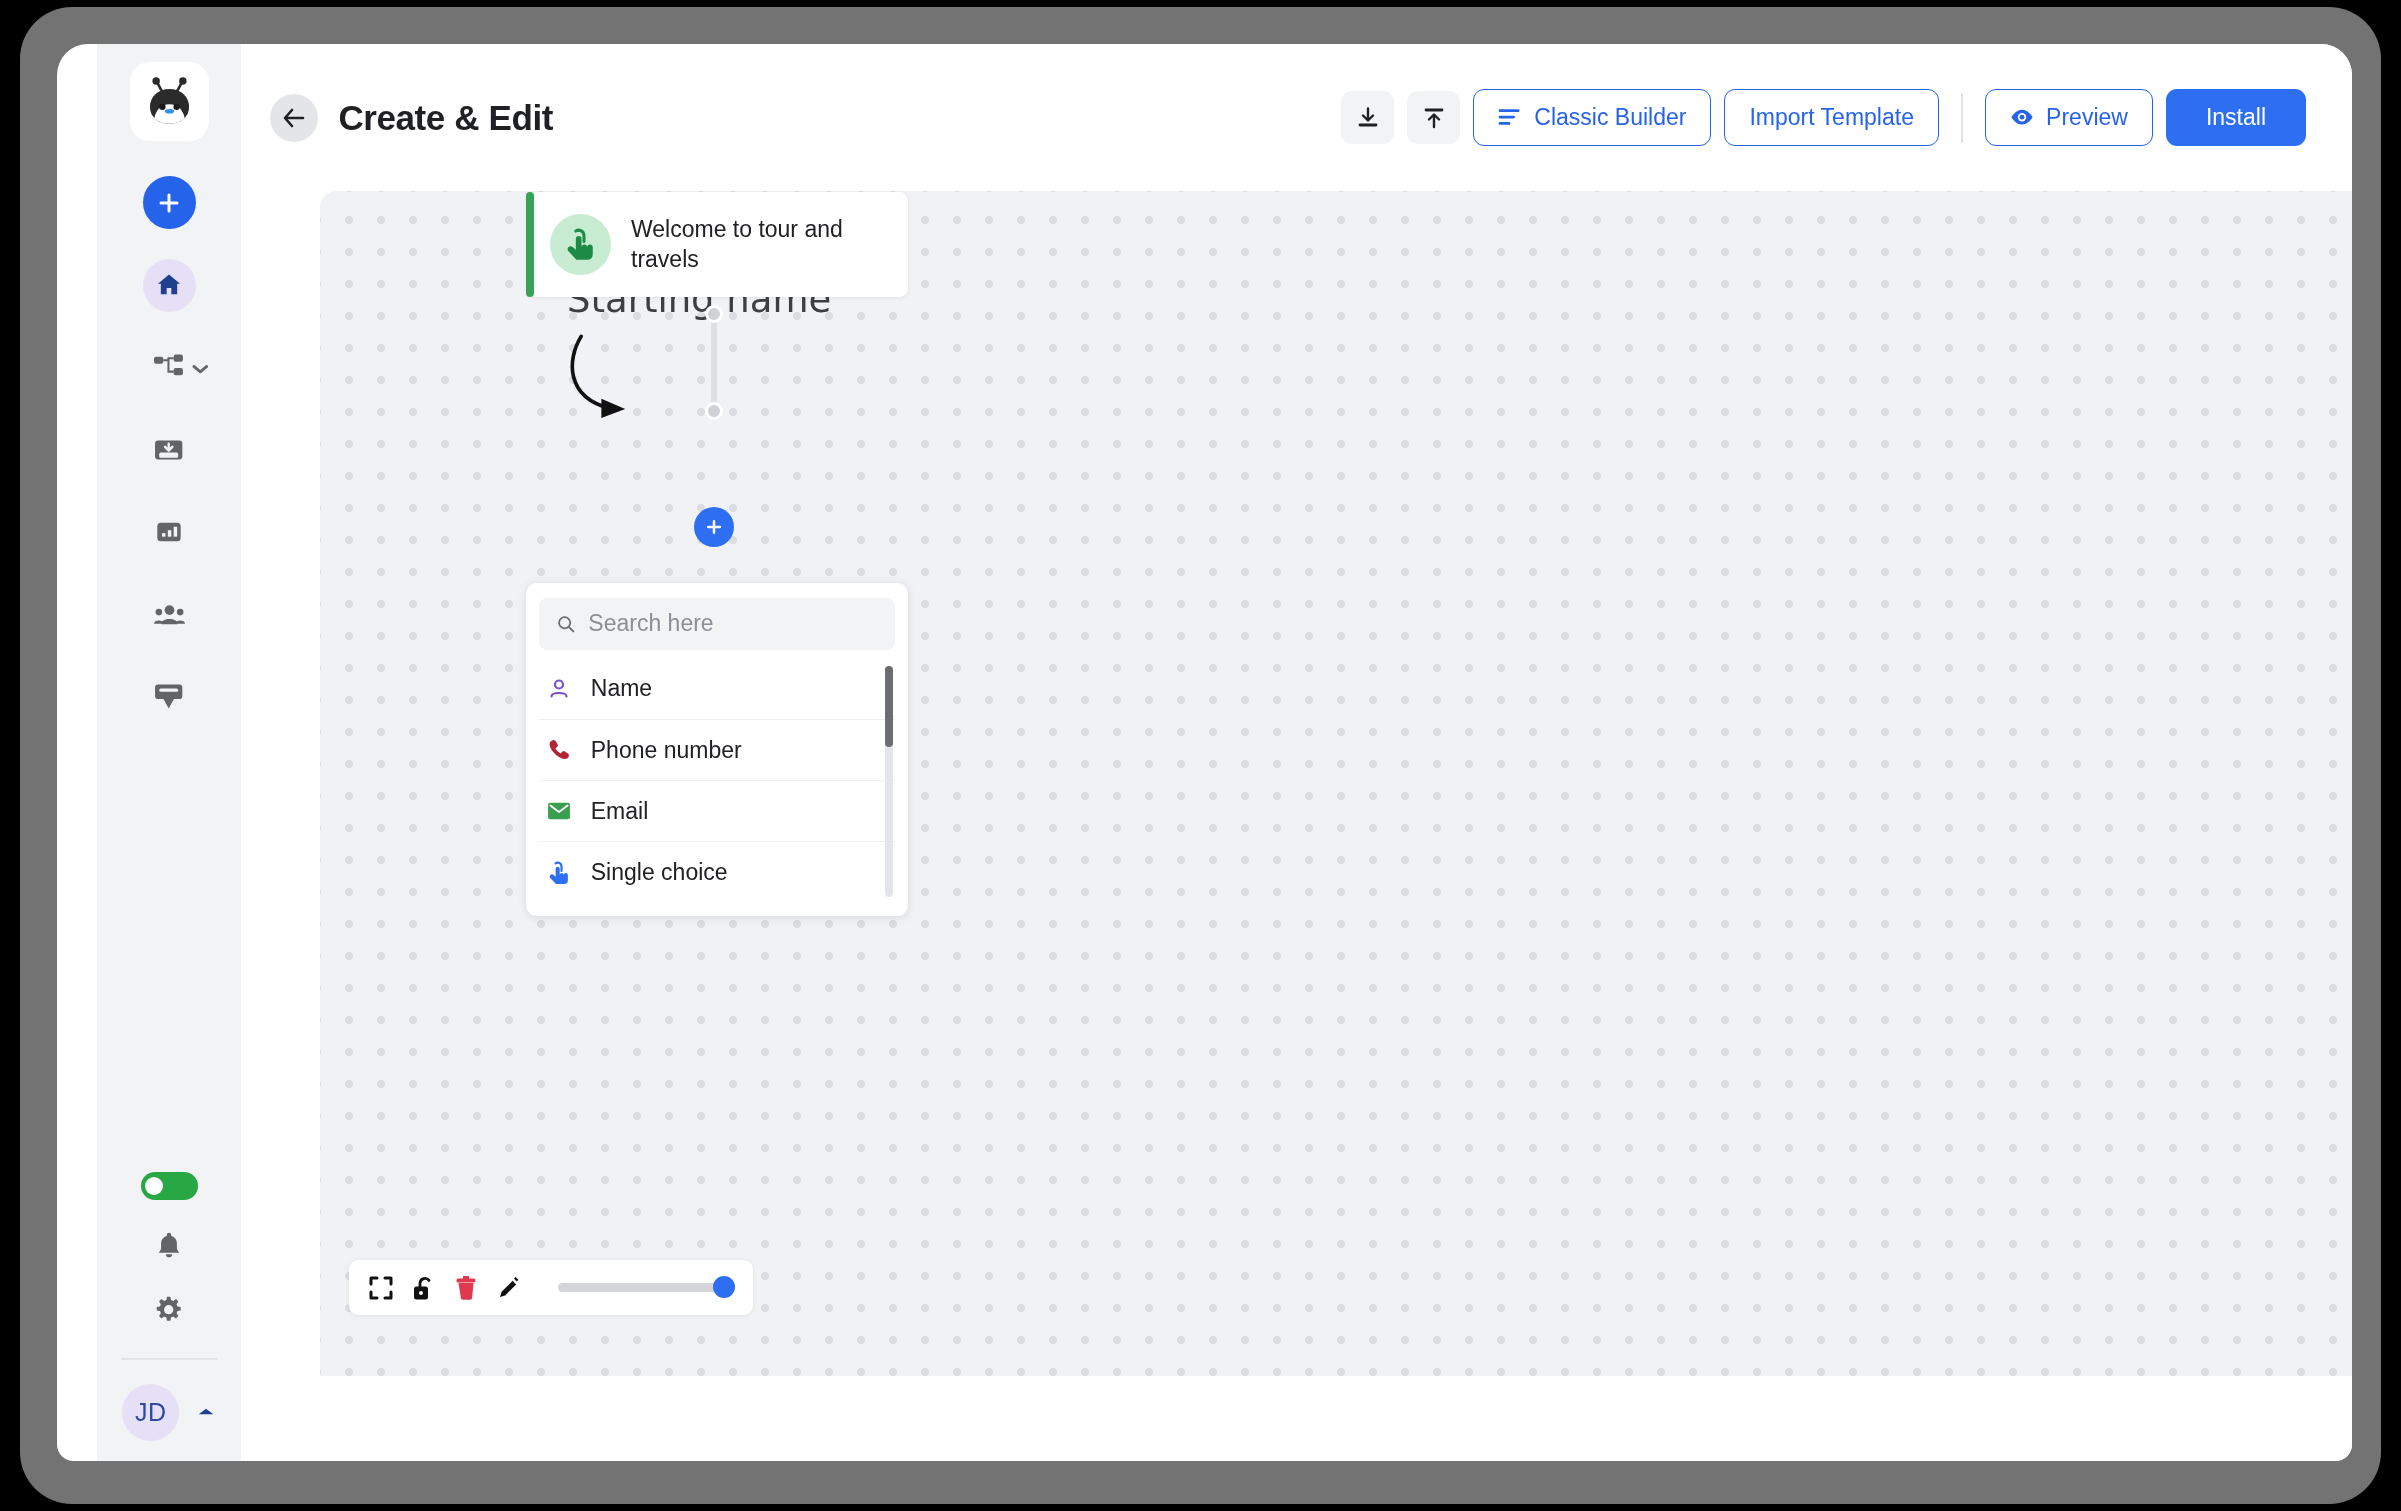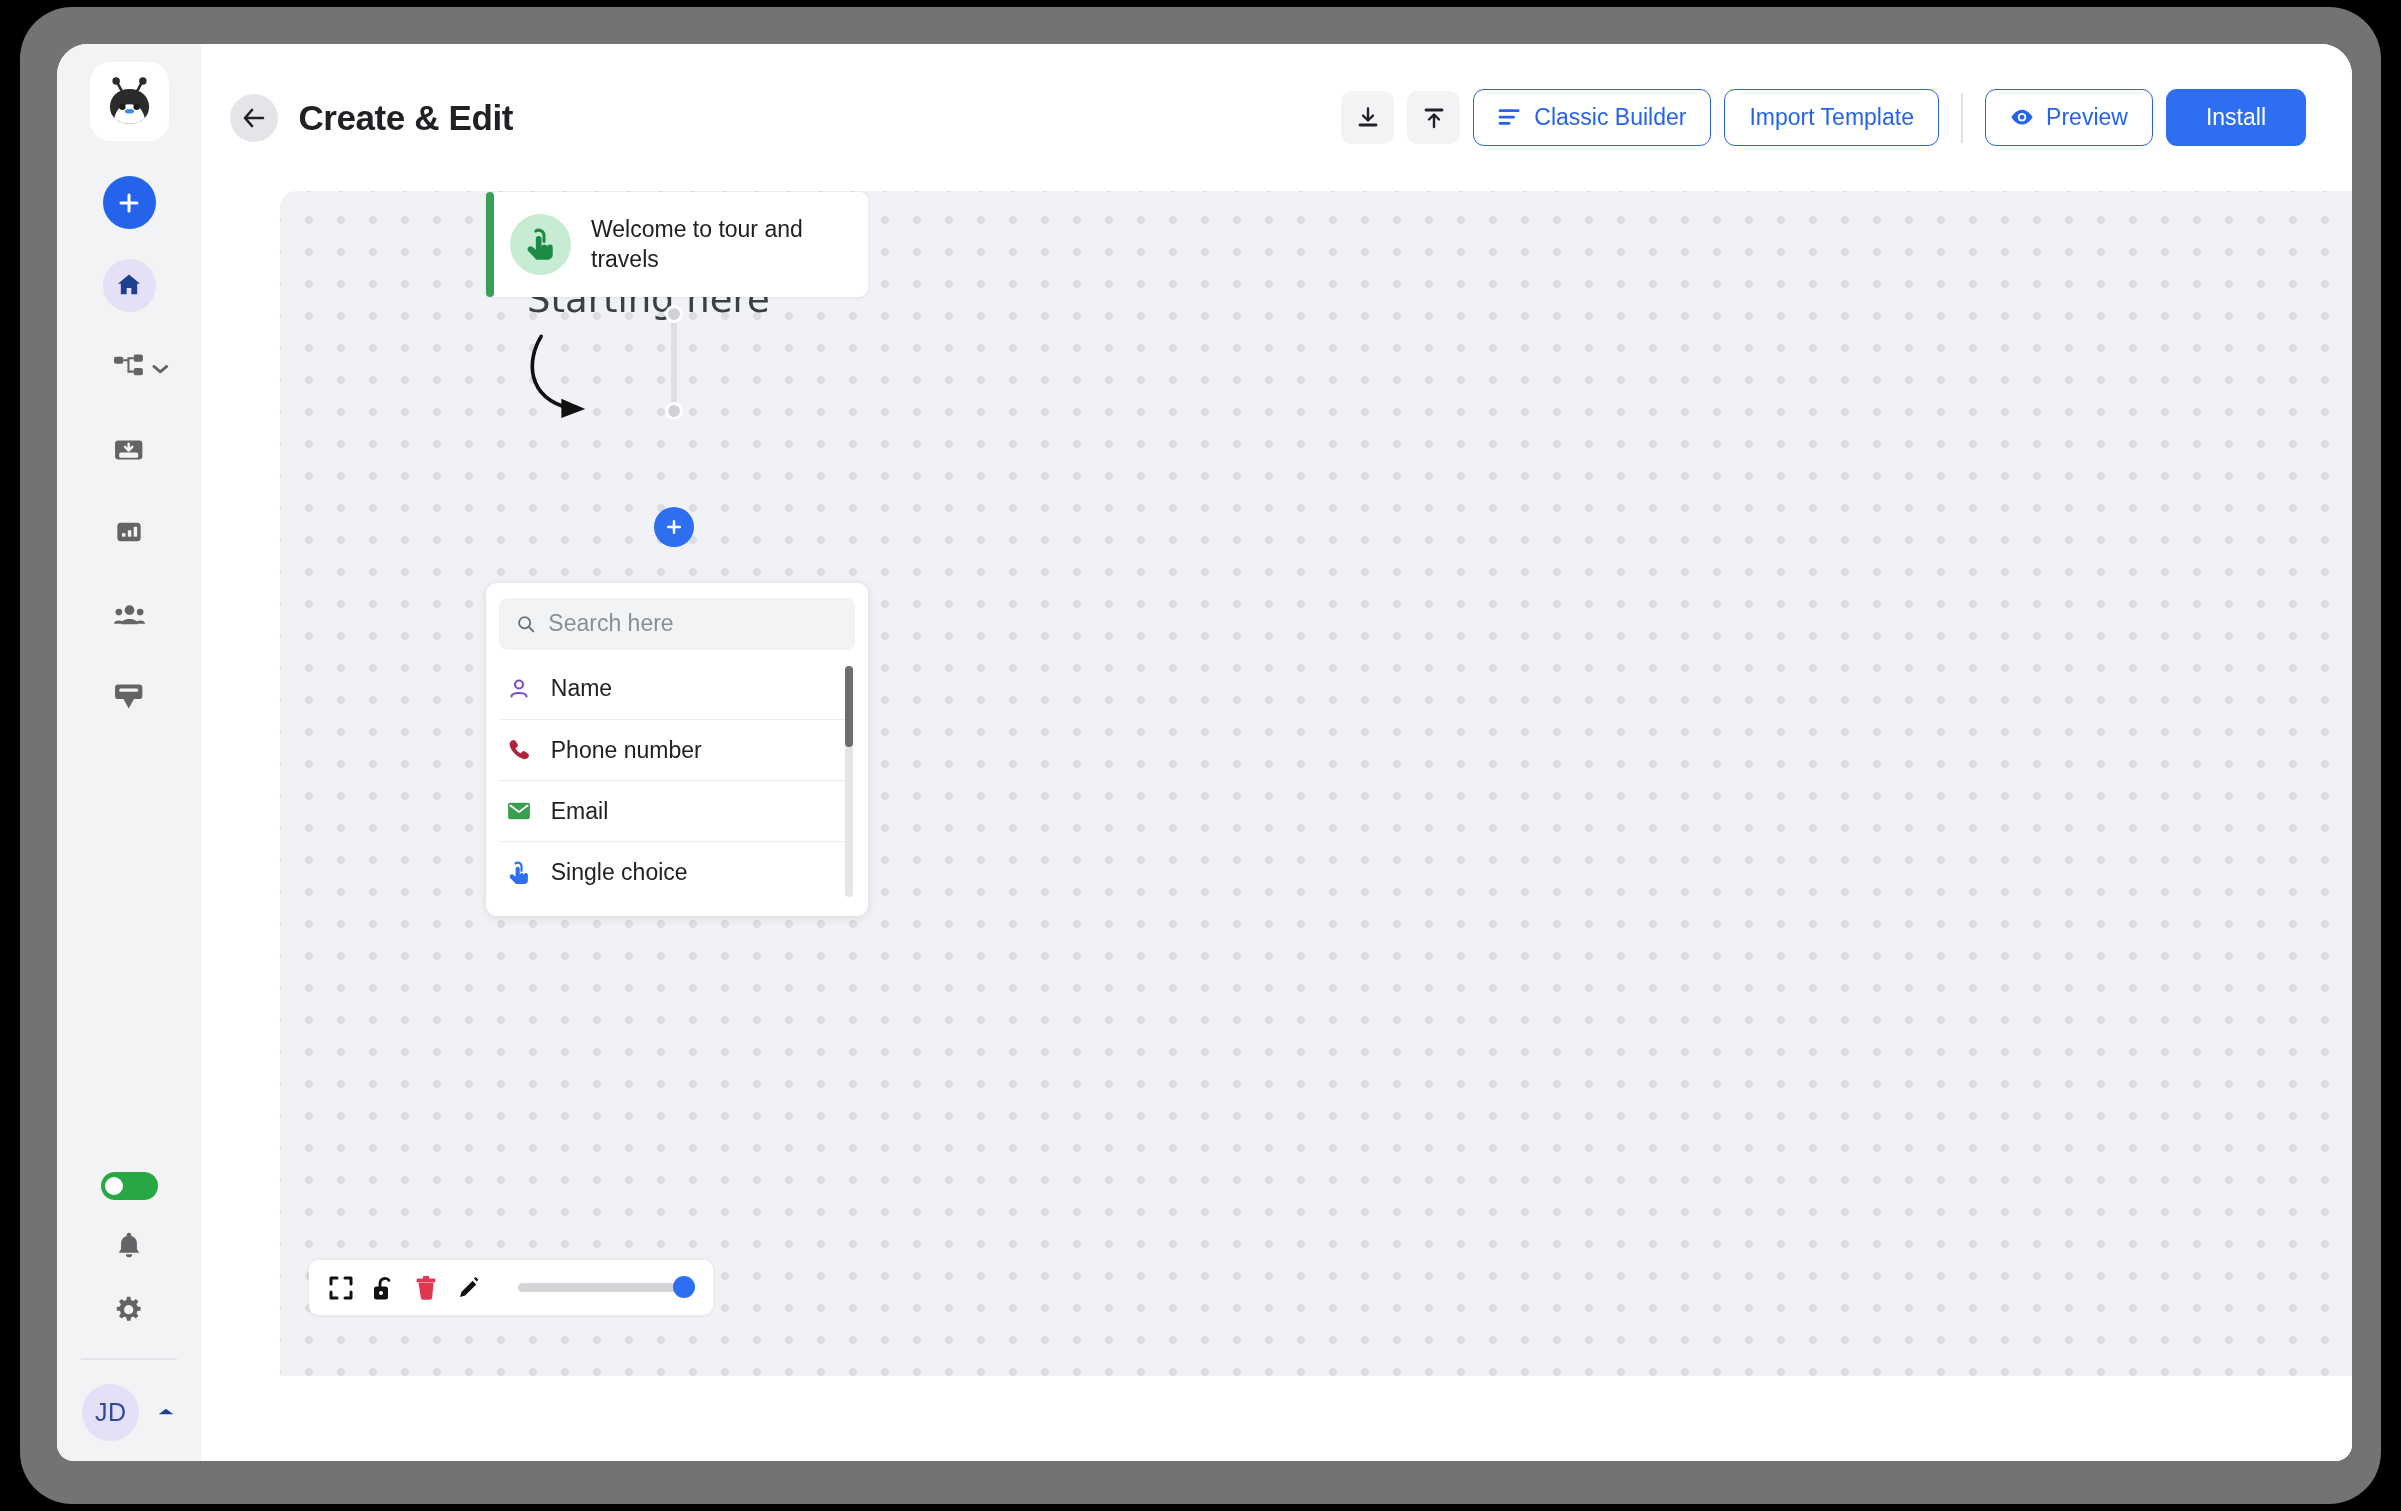--- a/index.html
+++ b/index.html
@@ -29,20 +29,21 @@
   
   .sidebar {
     width: 144px;
     background: #f2f3f5;
     display: flex;
     flex-direction: column;
     align-items: center;
     padding-top: 18.4px;
     flex-shrink: 0;
     position: relative;
+    margin-left: 40px;
   }
   .logo-tile {
     width: 79px; height: 79px;
     background: #fff;
     border-radius: 20px;
     display: flex; align-items: center; justify-content: center;
     margin-bottom: 35px;
   }
   .nav-btn {
     width: 53px; height: 53px;
@@ -430,21 +431,21 @@
 
         <div class="btn-primary">
           <span>Install</span>
         </div>
       </div>
     </div>
 
     <div class="canvas-wrap">
       <div class="canvas">
 
-        <div class="annot">Starting here</div>
+        <div class="annot">Starting name</div>
         <span class="annot-arrow">
           <svg width="120" height="101" viewBox="0 0 130 110">
             <path d="M14 8 C-2 34 -2 74 44 86" stroke="#111" stroke-width="4" fill="none" stroke-linecap="round"></path>
             <path d="M36 76 L62 87 L36 97 Z" fill="#111"></path>
           </svg>
         </span>
 
         <div class="node green" style="left:206px; top:0.9px;">
           <div class="node-icon green">
             <svg width="31" height="35" viewBox="0 0 26 30">

